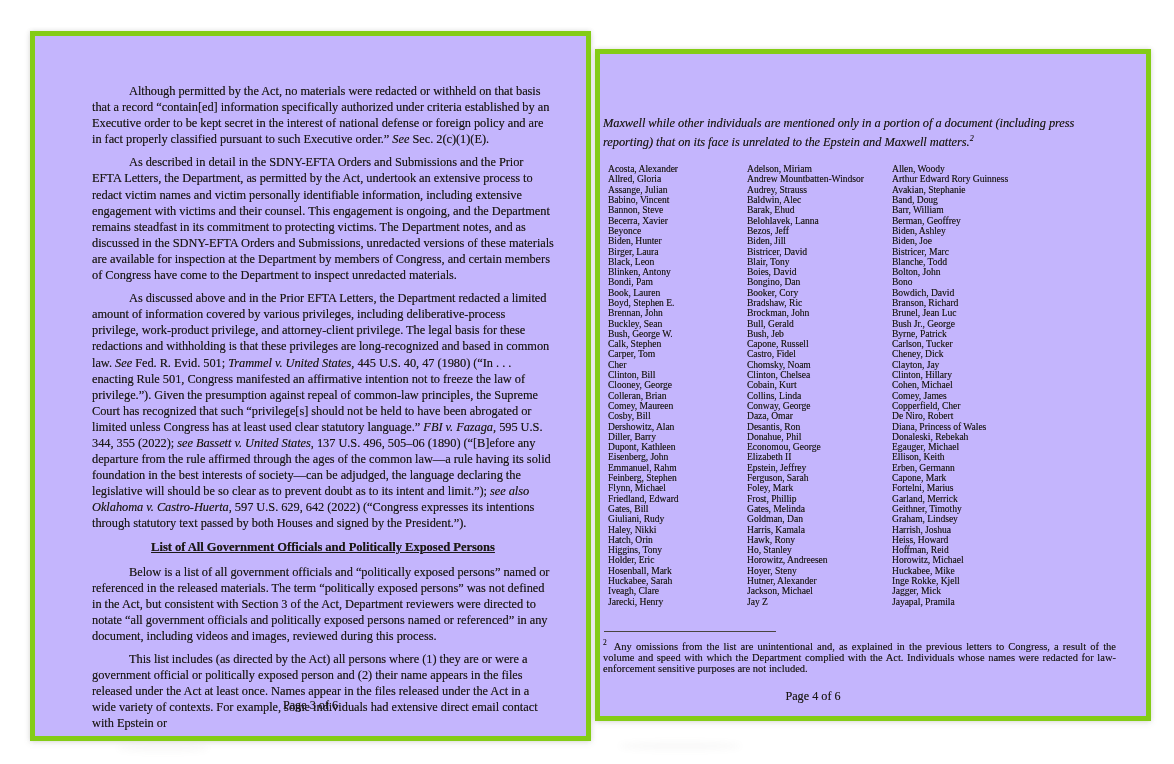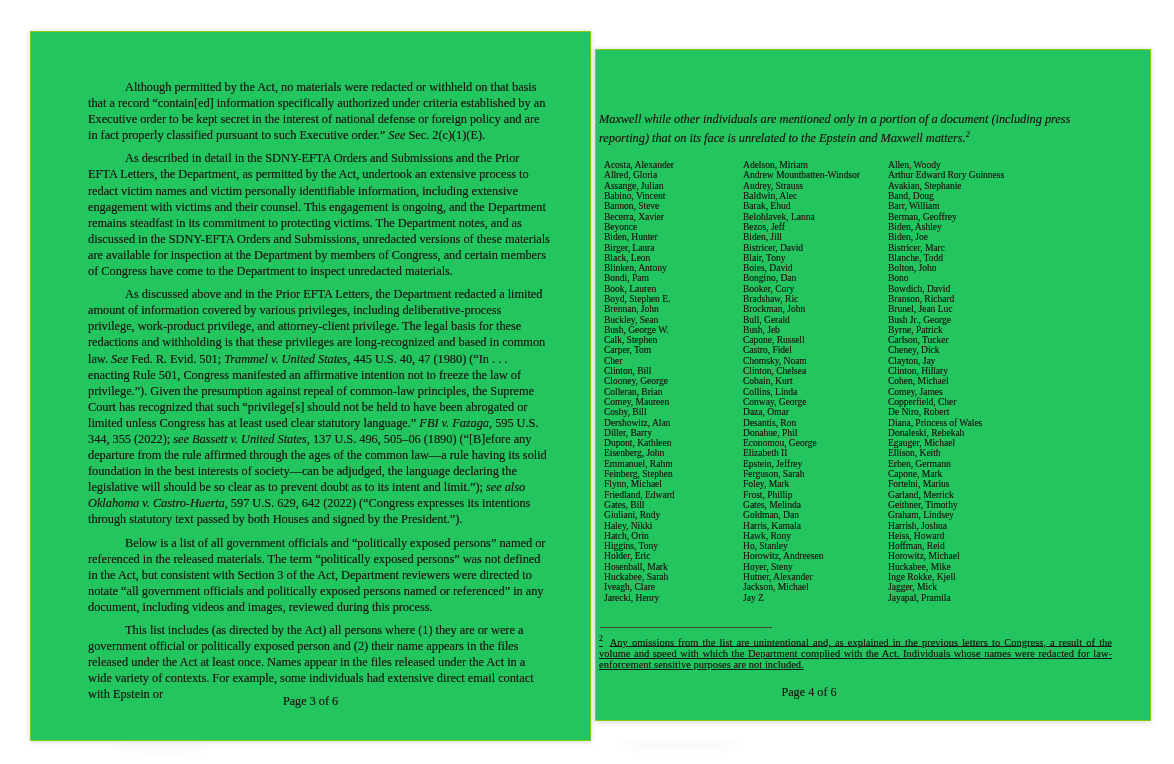--- a/index.html
+++ b/index.html
@@ -4,23 +4,23 @@
 <style>
   html,body{margin:0;padding:0;}
   body{
     width:1174px;height:764px;position:relative;overflow:hidden;
     background:#ffffff;
     font-family:"Liberation Serif", serif;
     color:#1b1815;
   }
   .page{
     position:absolute;
-    background:#22c55e;
+    background:#c4b5fd;
     box-shadow:0 0 4px rgba(90,88,80,.18), 0 2px 7px rgba(90,88,80,.10);
-    border:1px solid #84cc16;
+    border:5px solid #84cc16;
     box-sizing:border-box;
   }
   #page3{left:30px;top:31px;width:561px;height:710px;}
   #page4{left:595px;top:49px;width:556px;height:672px;}
   .scan-text{text-shadow:0 0 .4px rgba(30,26,22,.55);}
 
   
   .p3-flow{
     position:absolute;left:57px;top:47px;width:462px;
     font-size:12.4px;line-height:16.1px;letter-spacing:-0.05px;
@@ -48,21 +48,21 @@
   .name-col{flex:0 0 auto;}
   .name-col:nth-child(1){width:115px;}
   .name-col:nth-child(2){width:121px;}
   .name-col:nth-child(3){width:220px;}
   .name-col div{white-space:nowrap;}
   .footnote-sep{
     width:172px;border:0;border-top:1px solid #48443f;
     margin:24px 0 5px 1px;height:0;
   }
   .p4-footnote{
-    margin:0;font-size:10.5px;line-height:11.5px;text-align:justify;text-decoration:underline;
+    margin:0;font-size:10.5px;line-height:11.5px;text-align:justify;
   }
   .p4-footnote sup{font-size:7.5px;padding-right:7px;}
   #p4-footer{
     margin-top:14px;width:420px;text-align:center;font-size:12.2px;
   }
 
   
   .smudge{position:absolute;background:#8d8a84;filter:blur(3px);border-radius:40%;pointer-events:none;}
   .sm1{left:548px;top:34px;width:42px;height:9px;opacity:.05;}
   .sm2{left:118px;top:744px;width:90px;height:8px;opacity:.05;}
@@ -75,20 +75,21 @@
 <div class="smudge sm1"></div>
 <div class="smudge sm2"></div>
 <div class="smudge sm3"></div>
 <div class="smudge sm4"></div>
 
 <div class="page" id="page3">
   <div class="p3-flow scan-text">
     <p>Although permitted by the Act, no materials were redacted or withheld on that basis that a record “contain[ed] information specifically authorized under criteria established by an Executive order to be kept secret in the interest of national defense or foreign policy and are in fact properly classified pursuant to such Executive order.” <i>See</i> Sec. 2(c)(1)(E).</p>
     <p>As described in detail in the SDNY-EFTA Orders and Submissions and the Prior EFTA Letters, the Department, as permitted by the Act, undertook an extensive process to redact victim names and victim personally identifiable information, including extensive engagement with victims and their counsel. This engagement is ongoing, and the Department remains steadfast in its commitment to protecting victims. The Department notes, and as discussed in the SDNY-EFTA Orders and Submissions, unredacted versions of these materials are available for inspection at the Department by members of Congress, and certain members of Congress have come to the Department to inspect unredacted materials.</p>
     <p>As discussed above and in the Prior EFTA Letters, the Department redacted a limited amount of information covered by various privileges, including deliberative-process privilege, work-product privilege, and attorney-client privilege. The legal basis for these redactions and withholding is that these privileges are long-recognized and based in common law. <i>See</i> Fed. R. Evid. 501; <i>Trammel v. United States</i>, 445 U.S. 40, 47 (1980) (“In . . . enacting Rule 501, Congress manifested an affirmative intention not to freeze the law of privilege.”). Given the presumption against repeal of common-law principles, the Supreme Court has recognized that such “privilege[s] should not be held to have been abrogated or limited unless Congress has at least used clear statutory language.” <i>FBI v. Fazaga</i>, 595 U.S. 344, 355 (2022); <i>see Bassett v. United States</i>, 137 U.S. 496, 505–06 (1890) (“[B]efore any departure from the rule affirmed through the ages of the common law—a rule having its solid foundation in the best interests of society—can be adjudged, the language declaring the legislative will should be so clear as to prevent doubt as to its intent and limit.”); <i>see also Oklahoma v. Castro-Huerta</i>, 597 U.S. 629, 642 (2022) (“Congress expresses its intentions through statutory text passed by both Houses and signed by the President.”).</p>
+    <div class="p3-heading">List of All Government Officials and Politically Exposed Persons</div>
     <p>Below is a list of all government officials and “politically exposed persons” named or referenced in the released materials. The term “politically exposed persons” was not defined in the Act, but consistent with Section 3 of the Act, Department reviewers were directed to notate “all government officials and politically exposed persons named or referenced” in any document, including videos and images, reviewed during this process.</p>
     <p>This list includes (as directed by the Act) all persons where (1) they are or were a government official or politically exposed person and (2) their name appears in the files released under the Act at least once. Names appear in the files released under the Act in a wide variety of contexts. For example, some individuals had extensive direct email contact with Epstein or</p>
   </div>
   <div id="p3-footer" class="scan-text">Page 3 of 6</div>
 </div>
 
 <div class="page" id="page4">
   <div class="p4-flow scan-text">
     <p class="p4-intro"><span>Maxwell while other individuals are mentioned only in a portion of a document (including press reporting) that on its face is unrelated to the Epstein and Maxwell matters.</span><sup>2</sup></p>
 

